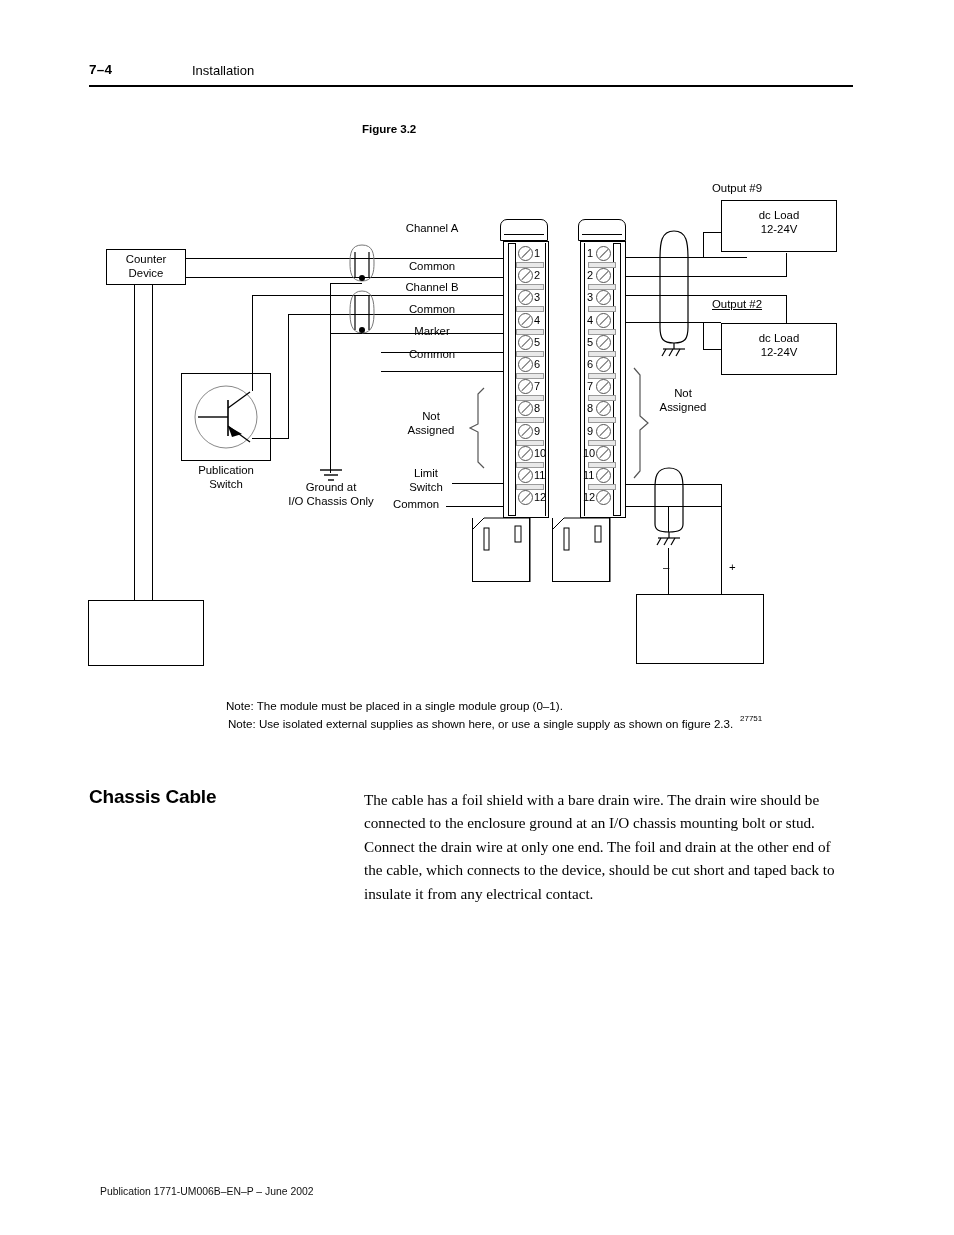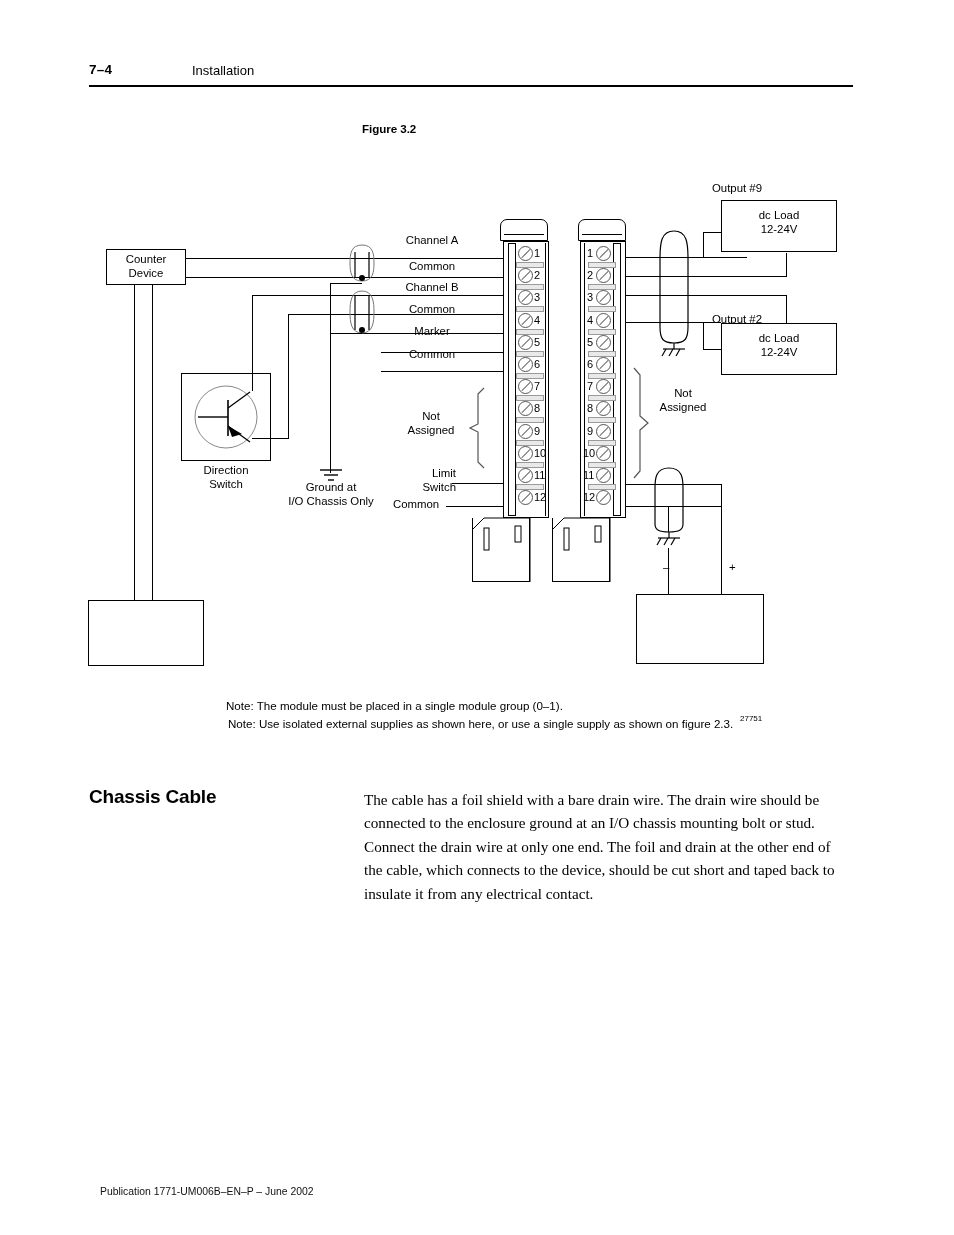--- a/index.html
+++ b/index.html
@@ -142,45 +142,45 @@
     <div class="box" style="left:181px;top:373px;width:90px;height:88px;"></div>
     <svg class="dg" style="left:188px;top:380px;width:76px;height:74px;" viewBox="0 0 76 74">
       <circle cx="38" cy="37" r="31" fill="none" stroke="#888" stroke-width="1"></circle>
       <line x1="10" y1="37" x2="40" y2="37" stroke="#000" stroke-width="1.4"></line>
       <line x1="40" y1="20" x2="40" y2="56" stroke="#000" stroke-width="1.6"></line>
       <line x1="40" y1="28" x2="62" y2="12" stroke="#000" stroke-width="1.2"></line>
       <line x1="40" y1="46" x2="62" y2="62" stroke="#000" stroke-width="1.2"></line>
       <polygon points="40,46 54,54 44,57" fill="#000"></polygon>
     </svg>
     <div class="lbl c" style="left:181px;top:464px;width:90px;">
-      <span>Direction</span><br>
+      <span>Publication</span><br>
       <span>Switch</span>
     </div>
 
     <div class="ln vln" style="left:252px;top:295px;height:96px;"></div>
     <div class="ln hln" style="left:252px;top:295px;width:54px;"></div>
     <div class="ln vln" style="left:288px;top:314px;height:124px;"></div>
     <div class="ln hln" style="left:252px;top:438px;width:37px;"></div>
 
-    <div class="lbl c" style="left:376px;top:234px;width:112px;">Channel A</div>
+    <div class="lbl c" style="left:376px;top:222px;width:112px;">Channel A</div>
     <div class="lbl c" style="left:376px;top:260px;width:112px;">Common</div>
     <div class="lbl c" style="left:376px;top:281px;width:112px;">Channel  B</div>
     <div class="lbl c" style="left:376px;top:303px;width:112px;">Common</div>
     <div class="lbl c" style="left:376px;top:325px;width:112px;">Marker</div>
     <div class="lbl c" style="left:376px;top:348px;width:112px;">Common</div>
 
     <div class="lbl c" style="left:400px;top:410px;width:62px;">
       <span>Not</span><br>
       <span>Assigned</span>
     </div>
     <svg class="dg" style="left:466px;top:386px;width:22px;height:84px;" viewBox="0 0 22 84">
       <path d="M18 2 L12 8 L12 38 L4 42 L12 46 L12 76 L18 82" fill="none" stroke="#555" stroke-width="1.2"></path>
     </svg>
 
-    <div class="lbl c" style="left:396px;top:467px;width:60px;text-align:right;">
+    <div class="lbl c" style="left:396px;top:467px;width:60px;">
       <span>Limit</span><br>
       <span>Switch</span>
     </div>
     <div class="ln hln" style="left:452px;top:483px;width:54px;"></div>
     <div class="lbl" style="left:393px;top:498px;">Common</div>
     <div class="ln hln" style="left:446px;top:506px;width:60px;"></div>
 
     <div class="tb-cap" style="left:500px;top:219px;width:48px;height:22px;"></div>
     <div class="ln hln" style="left:504px;top:234px;width:40px;"></div>
     <div class="tb-outer" style="left:503px;top:241px;width:46px;height:277px;"></div>
@@ -330,21 +330,21 @@
     <div class="ln vln" style="left:668px;top:548px;height:52px;"></div>
     <div class="ln hln" style="left:668px;top:600px;width:53px;"></div>
 
     <div class="lbl" style="left:712px;top:182px;">Output #9</div>
     <div class="box" style="left:721px;top:200px;width:116px;height:52px;"></div>
     <div class="lbl c" style="left:721px;top:209px;width:116px;">
       <span>dc Load</span><br>
       <span>12-24V</span>
     </div>
 
-    <div class="lbl" style="left:712px;top:313px;">Output #2</div>
+    <div class="lbl" style="left:712px;top:298px;text-decoration:underline;">Output #2</div>
     <div class="box" style="left:721px;top:323px;width:116px;height:52px;"></div>
     <div class="lbl c" style="left:721px;top:332px;width:116px;">
       <span>dc Load</span><br>
       <span>12-24V</span>
     </div>
 
     <div class="lbl" style="left:663px;top:561px;">–</div>
     <div class="lbl" style="left:729px;top:561px;">+</div>
 
     <div class="box" style="left:88px;top:600px;width:116px;height:66px;"></div>

